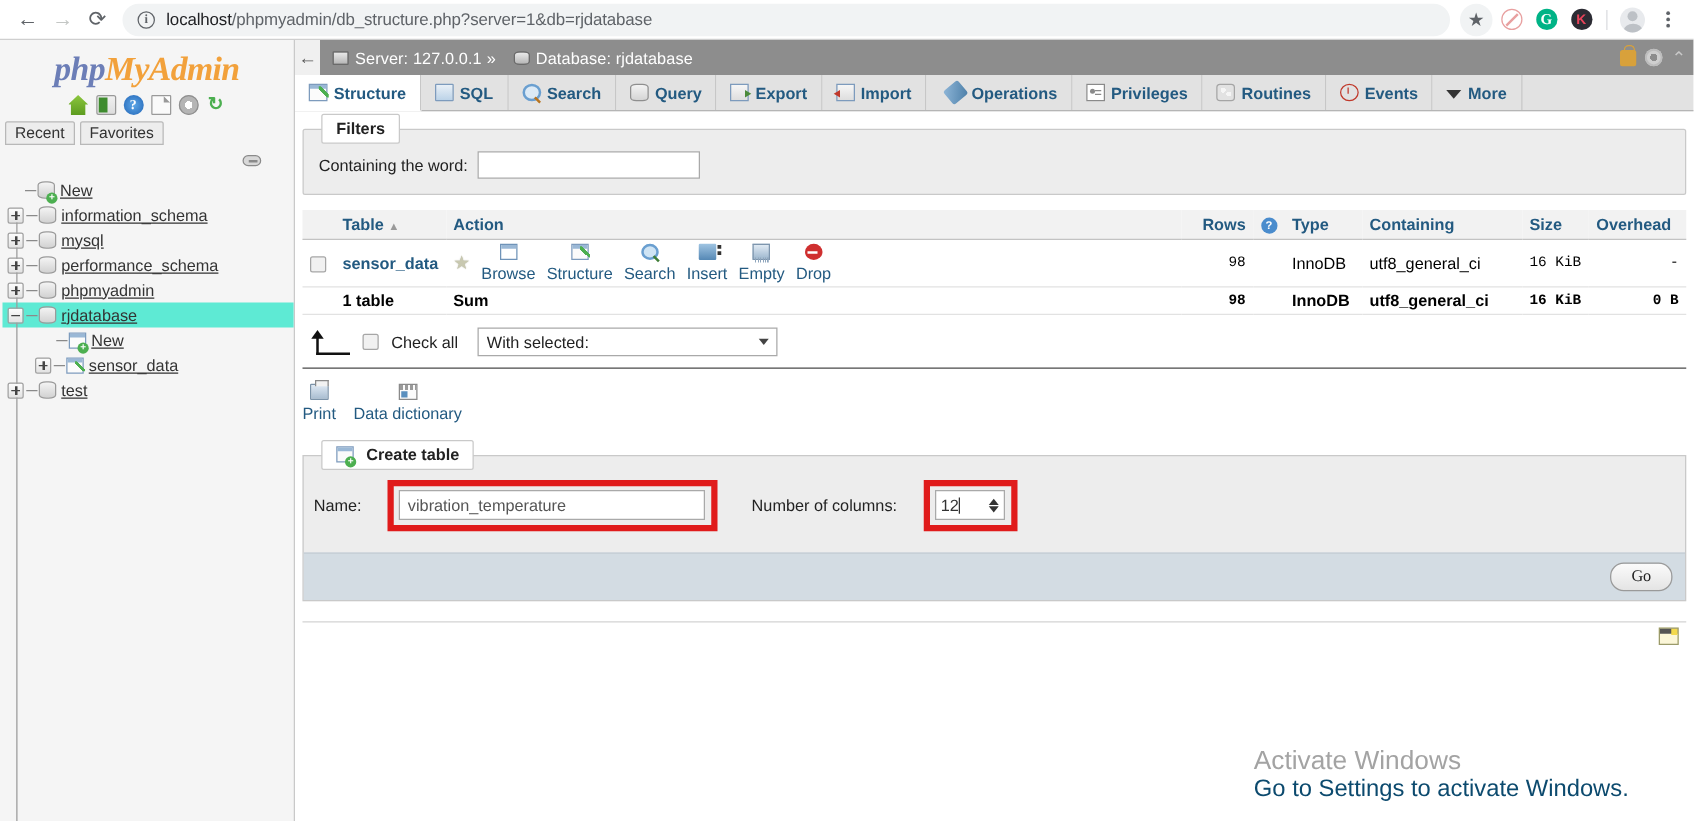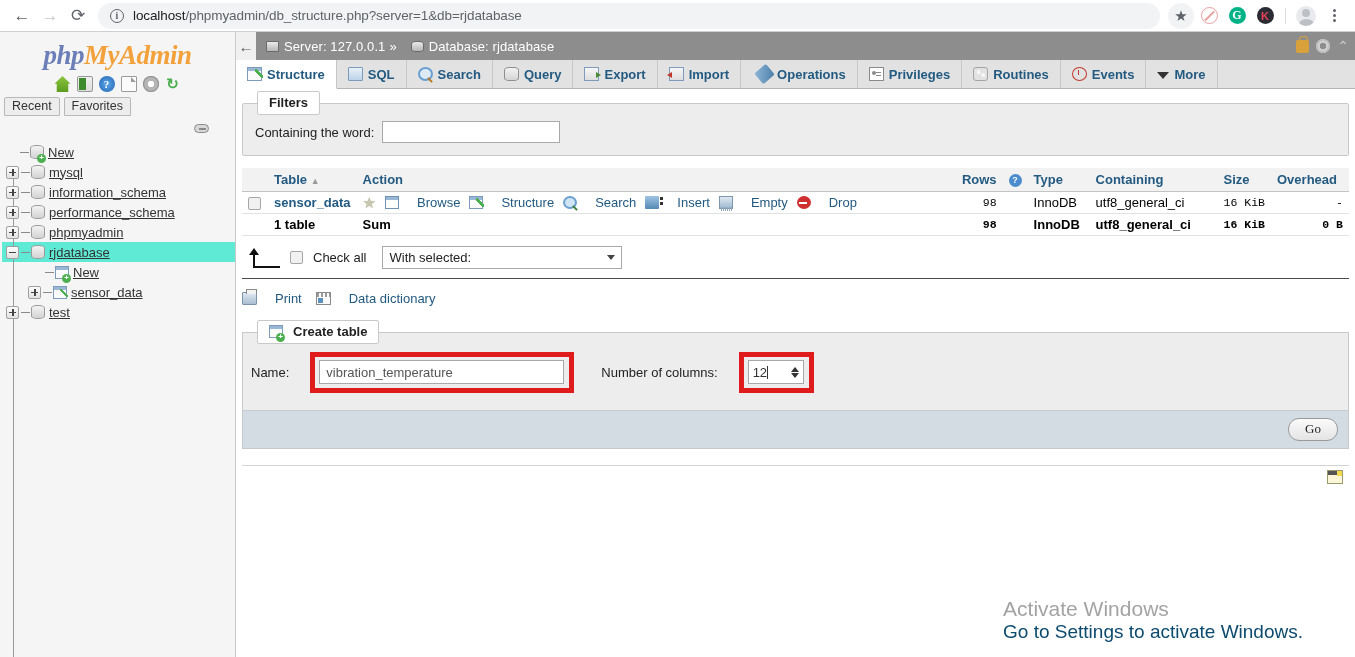--- a/index.html
+++ b/index.html
@@ -396,21 +396,21 @@
   table.listing td {
     padding: 3px 6px;
     border-bottom: 1px solid #e2e2e2;
     white-space: nowrap;
     vertical-align: middle;
   }
   table.listing td.num { text-align: right; }
   .tbl-name { font-weight: bold; color: #235a81; }
   .sum-row td { font-weight: bold; border-bottom: 1px solid #c3c3c3; }
   .act-list { display: flex; align-items: center; gap: 9px; }
-  .act { display: flex; align-items: center; gap: 18px; color: #235a81; font-size: 13px; }
+  .act { display: flex; align-items: center; gap: 3px; color: #235a81; font-size: 13px; flex-direction: column; }
   .act .ai { width: 14px; height: 13px; flex: 0 0 auto; position: relative; }
   .ai-browse { background:#fff; border:1px solid #6f93b8; }
   .ai-browse:before { content:""; position:absolute; left:0;top:0;right:0;height:3px;background:#9ab8d6; }
   .ai-struct { background:#fbfbfb; border:1px solid #7d9bbd; }
   .ai-struct:before { content:""; position:absolute; left:0;top:0;right:0;height:3px;background:#9ab8d6; }
   .ai-struct:after { content:""; position:absolute; right:-2px; top:1px; width:8px;height:9px;
                      background: linear-gradient(45deg, transparent 40%, #4caf50 40% 62%, transparent 62%); }
   .ai-search { width:12px;height:12px; border:2px solid #6a9fd0; border-radius:50%; background:#cfe4f4; }
   .ai-search:after { content:""; position:absolute; right:-3px; bottom:-2px; width:6px;height:2px;
                      background:#3f7d36; transform:rotate(45deg); }
@@ -640,28 +640,28 @@
       <div class="tree-row" style="padding-left:17px;">
         <span class="tdash"></span>
         <span class="db-ico new"></span>
         <span class="tree-label">New</span>
       </div>
 
       <div class="tree-row">
         <span class="tnode plus"></span>
         <span class="tdash"></span>
         <span class="db-ico"></span>
-        <span class="tree-label">mysql</span>
+        <span class="tree-label">information_schema</span>
       </div>
 
       <div class="tree-row">
         <span class="tnode plus"></span>
         <span class="tdash"></span>
         <span class="db-ico"></span>
-        <span class="tree-label">information_schema</span>
+        <span class="tree-label">mysql</span>
       </div>
 
       <div class="tree-row">
         <span class="tnode plus"></span>
         <span class="tdash"></span>
         <span class="db-ico"></span>
         <span class="tree-label">performance_schema</span>
       </div>
 
       <div class="tree-row">

